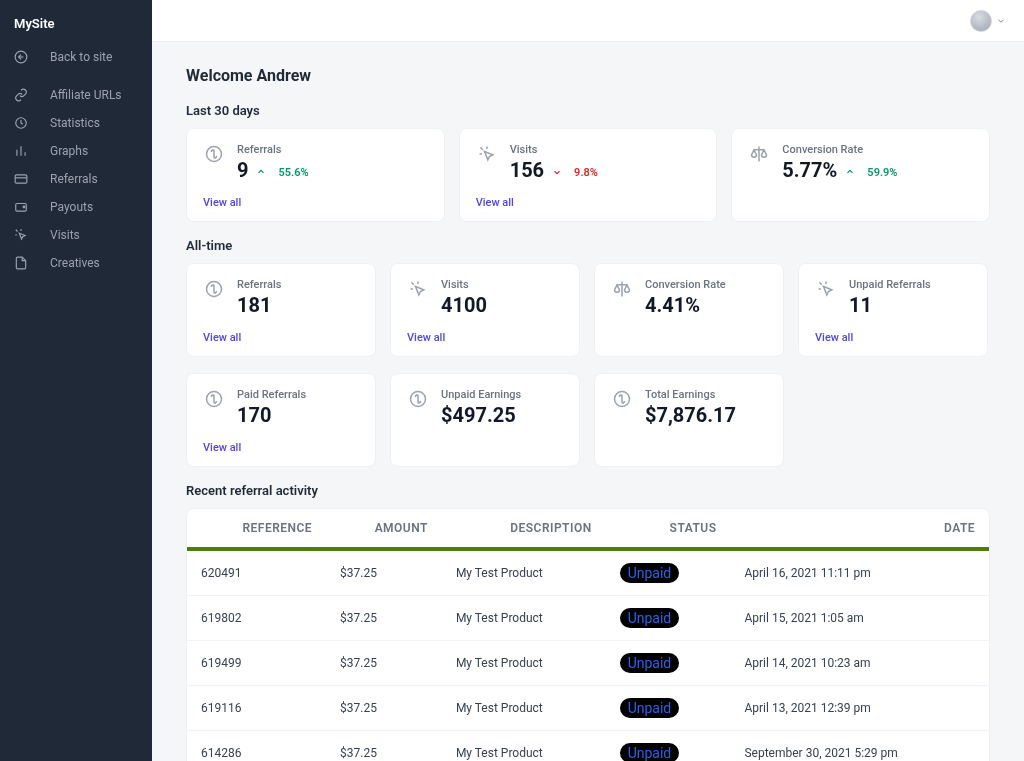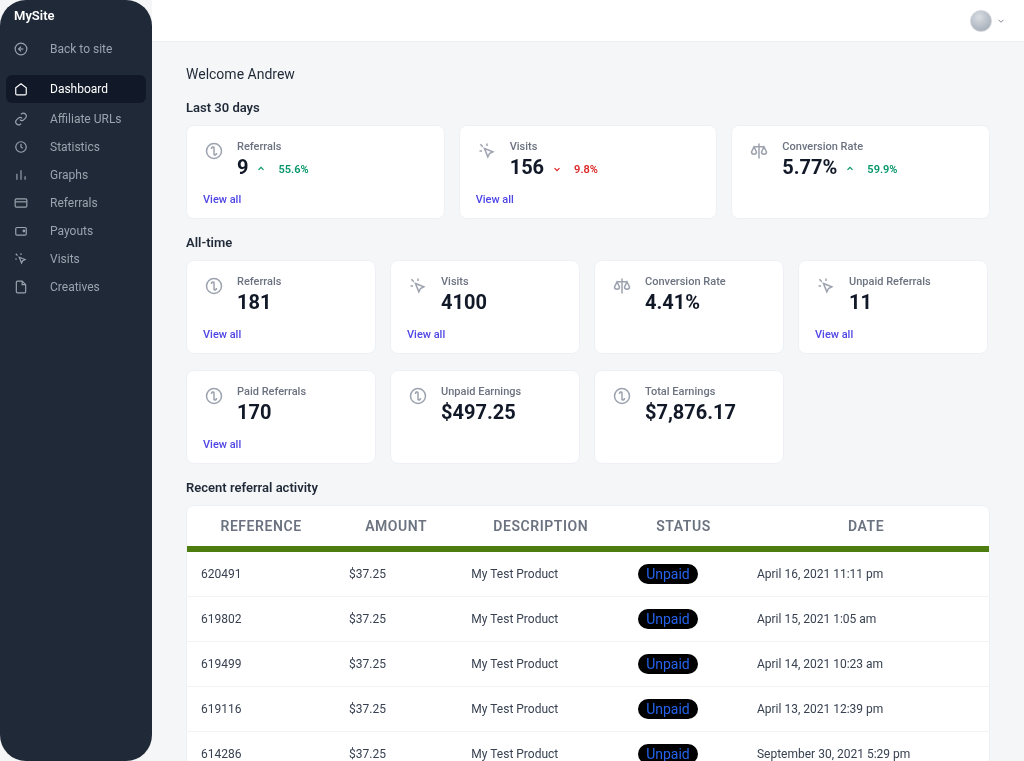--- a/index.html
+++ b/index.html
@@ -12,22 +12,22 @@
     overflow: hidden;
   }
   .app { display: flex; height: 100%; }
   
   .sidebar {
     width: 152px;
     background: #1f2937;
     color: #d1d5db;
     display: flex;
     flex-direction: column;
+    padding-top: 8px;
     font-size: 12px;
-    border-radius: 26px;
   }
   .site-title {
     color: #fff;
     font-weight: 600;
     padding: 8px 14px 12px;
     font-size: 13px;
   }
   .nav-item {
     display: flex;
     align-items: center;
@@ -58,21 +58,21 @@
     border-bottom: 1px solid #eef0f3;
   }
   .avatar-wrap { display:flex; align-items:center; gap:4px; cursor:pointer; }
   .avatar {
     width: 22px; height: 22px; border-radius: 50%;
     background: radial-gradient(circle at 40% 30%, #d9dde3, #9aa3af);
     border: 1px solid #d1d5db;
   }
   
   .content { padding: 24px 34px; overflow-y: auto; flex:1; }
-  .welcome { font-size: 14px; font-weight: 400; margin-bottom: 18px; }
+  .welcome { font-size: 16px; font-weight: 700; margin-bottom: 18px; }
   .section-label { font-size: 13px; font-weight: 600; margin: 10px 0 10px; }
   .cards-row { display: flex; gap: 14px; margin-bottom: 16px; flex-wrap: wrap; }
   .card {
     background: #fff;
     border: 1px solid #edf0f4;
     border-radius: 8px;
     padding: 14px 16px 12px;
     display: flex;
     flex-direction: column;
   }
@@ -102,28 +102,28 @@
   
   .table-wrap {
     background: #fff;
     border: 1px solid #edf0f4;
     border-radius: 8px;
     margin-top: 8px;
     overflow: hidden;
   }
   table { width: 100%; border-collapse: collapse; font-size: 12px; }
   thead th {
-    text-align: center;
-    font-size: 14px;
+    text-align: right;
+    font-size: 12px;
     letter-spacing: 0.04em;
     color: #6b7280;
     text-transform: uppercase;
     font-weight: 600;
     padding: 12px 14px;
-    border-bottom: 6px solid #4d7c0f;
+    border-bottom: 4px solid #4d7c0f;
   }
   tbody td {
     padding: 12px 14px;
     border-bottom: 1px solid #f1f3f6;
     color: #374151;
   }
   tbody tr:last-child td { border-bottom: none; }
   .badge {
     display: inline-block;
     font-size: 14px;
@@ -147,28 +147,20 @@
       <span class="ico">
         <svg width="14" height="14" viewBox="0 0 24 24" fill="none" stroke="currentColor" stroke-width="2">
             <circle cx="12" cy="12" r="10"></circle>
             <polyline points="12 8 8 12 12 16"></polyline>
             <line x1="16" y1="12" x2="8" y2="12"></line>
           </svg>
       </span>
       <span>Back to site</span>
     </div>
 
-    <div class="nav-item active">
-      <span class="ico">
-        <svg width="14" height="14" viewBox="0 0 24 24" fill="none" stroke="currentColor" stroke-width="2">
-            <path d="M3 10l9-7 9 7v10a2 2 0 0 1-2 2H5a2 2 0 0 1-2-2z"></path>
-          </svg>
-      </span>
-      <span>Dashboard</span>
-    </div>
     <div class="nav-item">
       <span class="ico">
         <svg width="14" height="14" viewBox="0 0 24 24" fill="none" stroke="currentColor" stroke-width="2">
             <path d="M10 13a5 5 0 0 0 7 0l3-3a5 5 0 0 0-7-7l-1 1"></path>
             <path d="M14 11a5 5 0 0 0-7 0l-3 3a5 5 0 0 0 7 7l1-1"></path>
           </svg>
       </span>
       <span>Affiliate URLs</span>
     </div>
     <div class="nav-item">

